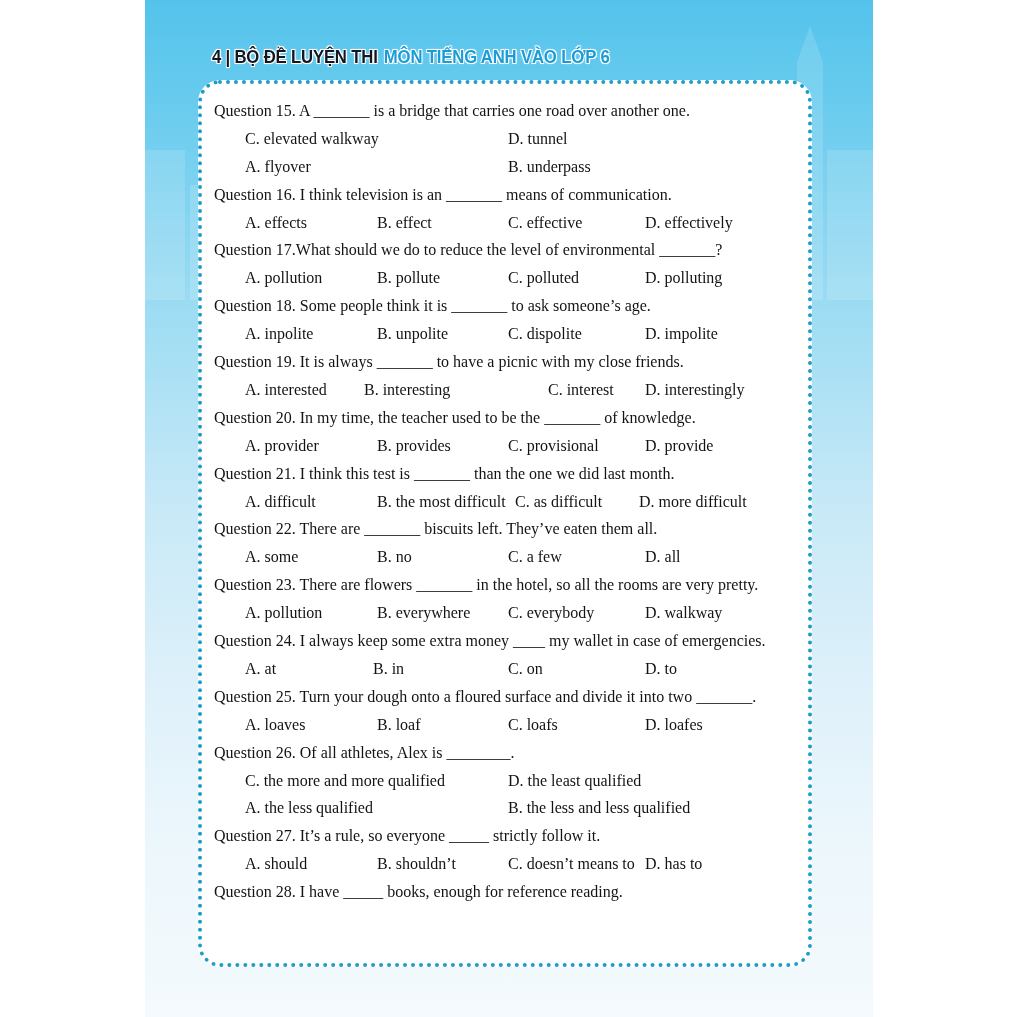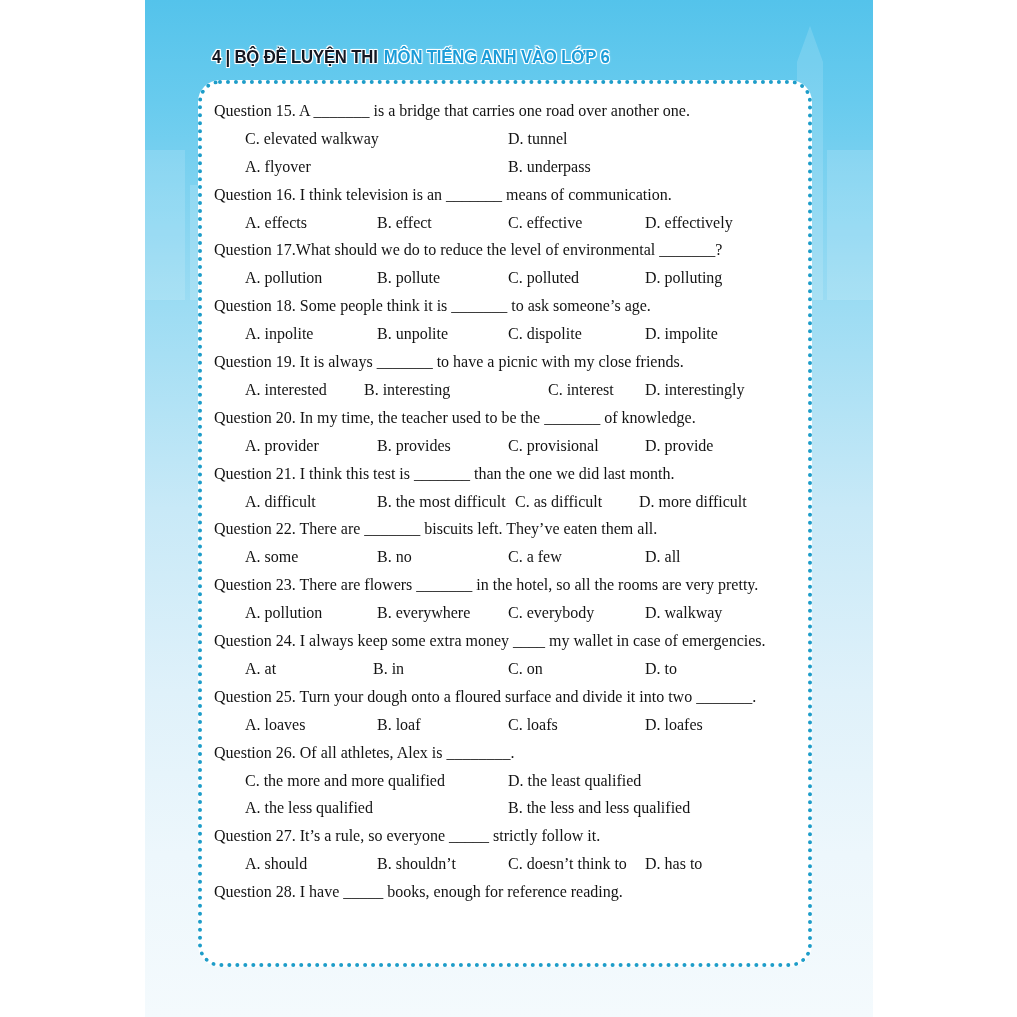--- a/index.html
+++ b/index.html
@@ -235,21 +235,21 @@
         <div class="opt-row">
           <span class="opt" style="left: 31px;">A. the less qualified</span>
           <span class="opt" style="left: 294px;">B. the less and less qualified</span>
         </div>
       </div>
       <div>
         <div class="q-text">Question 27. It’s a rule, so everyone _____ strictly follow it.</div>
         <div class="opt-row">
           <span class="opt" style="left: 31px;">A. should</span>
           <span class="opt" style="left: 163px;">B. shouldn’t</span>
-          <span class="opt" style="left: 294px;">C. doesn’t think to</span>
+          <span class="opt" style="left: 294px;">C. doesn’t means to</span>
           <span class="opt" style="left: 431px;">D. has to</span>
         </div>
       </div>
       <div>
         <div class="q-text">Question 28. I have _____ books, enough for reference reading.</div>
       </div>
     </div>
 </div>
 
 </body></html>

